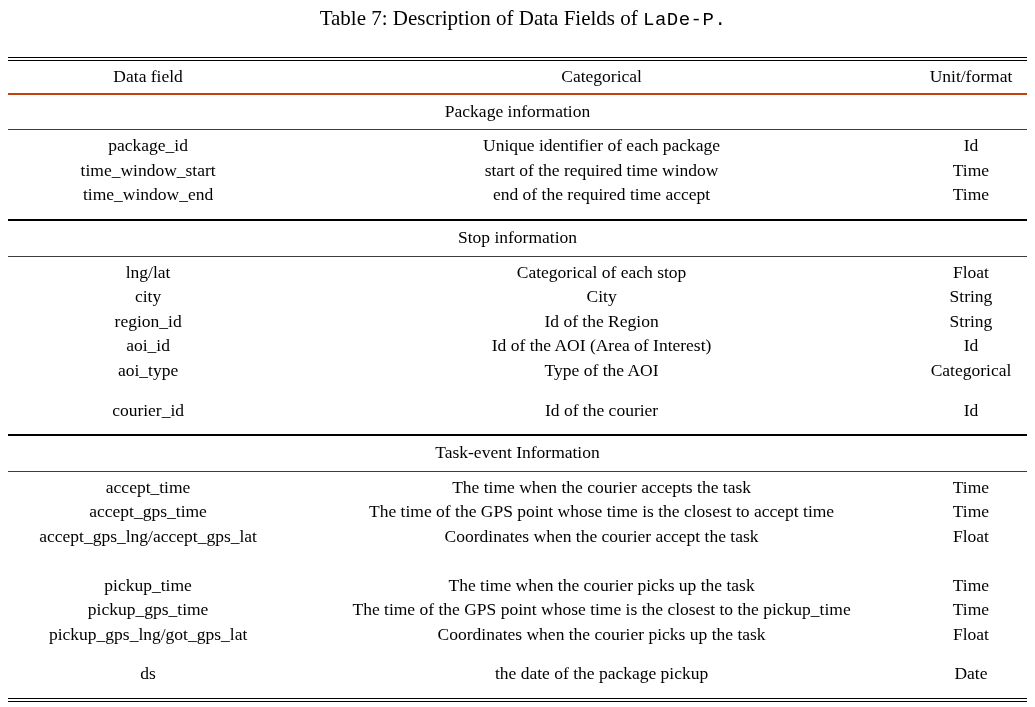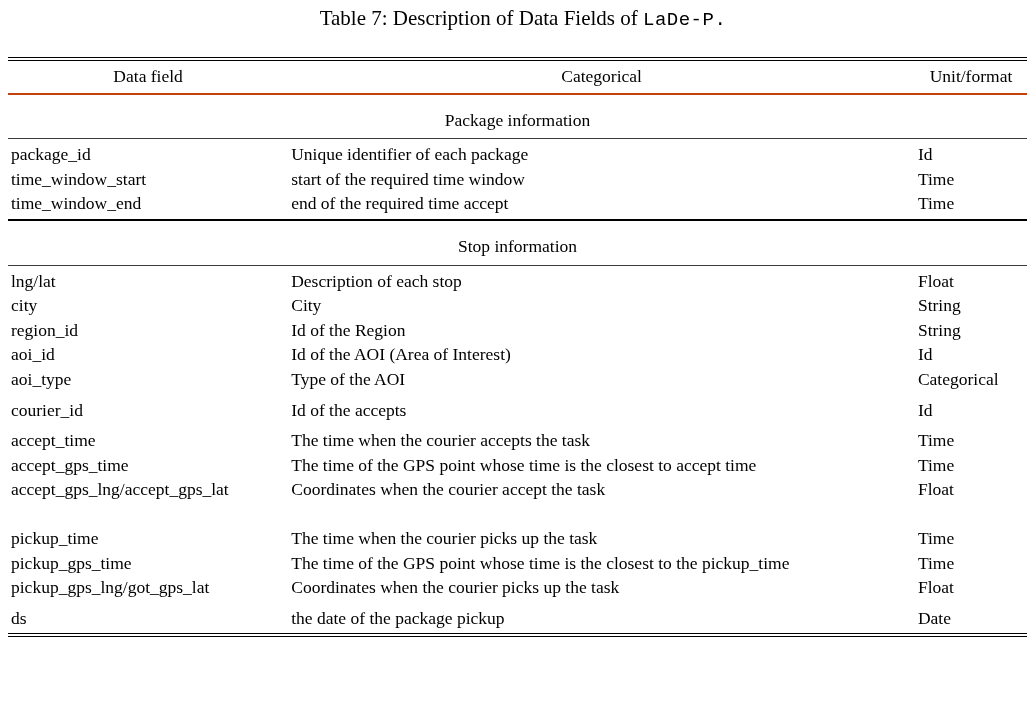--- a/index.html
+++ b/index.html
@@ -44,31 +44,31 @@
     font-weight: normal;
     text-align: center;
     padding: 5px 2px 6px;
   }
   tr.section-row {
     border-top: 2px solid #000;
     border-bottom: 1px solid #3c3c3c;
   }
   tr.section-row td {
     text-align: center;
-    padding: 13px 0 6px;
+    padding: 4px 0 6px;
   }
   tbody td {
-    text-align: left;
+    text-align: center;
     padding: 0 3px;
     line-height: 24.6px;
     overflow: hidden;
     white-space: nowrap;
   }
   tr.data-row.first td { padding-top: 3px; }
-  tr.data-row.last td  { padding-bottom: 3px; }
+  tr.data-row.last td  { padding-bottom: 12px; }
   tr.spacer { height: 24px; }
 </style>
 </head>
 <body>
 
 <div class="caption"><span>Table 7: Description of Data Fields of </span><span class="mono">LaDe-P.</span></div>
 
 <table class="fields">
   <colgroup>
     <col class="c-field">
@@ -101,21 +101,21 @@
       <td>time_window_end</td>
       <td>end of the required time accept</td>
       <td>Time</td>
     </tr>
 
     <tr class="section-row">
       <td colspan="3">Stop information</td>
     </tr>
     <tr class="data-row first">
       <td>lng/lat</td>
-      <td>Description of each stop</td>
+      <td>Categorical of each stop</td>
       <td>Float</td>
     </tr>
     <tr class="data-row">
       <td>city</td>
       <td>City</td>
       <td>String</td>
     </tr>
     <tr class="data-row">
       <td>region_id</td>
       <td>Id of the Region</td>
@@ -127,24 +127,27 @@
       <td>Id</td>
     </tr>
     <tr class="data-row last">
       <td>aoi_type</td>
       <td>Type of the AOI</td>
       <td>Categorical</td>
     </tr>
 
     <tr class="data-row first last">
       <td>courier_id</td>
-      <td>Id of the accepts</td>
+      <td>Id of the courier</td>
       <td>Id</td>
     </tr>
 
+    <tr class="section-row">
+      <td colspan="3">Task-event Information</td>
+    </tr>
     <tr class="data-row first">
       <td>accept_time</td>
       <td>The time when the courier accepts the task</td>
       <td>Time</td>
     </tr>
     <tr class="data-row">
       <td>accept_gps_time</td>
       <td>The time of the GPS point whose time is the closest to accept time</td>
       <td>Time</td>
     </tr>

